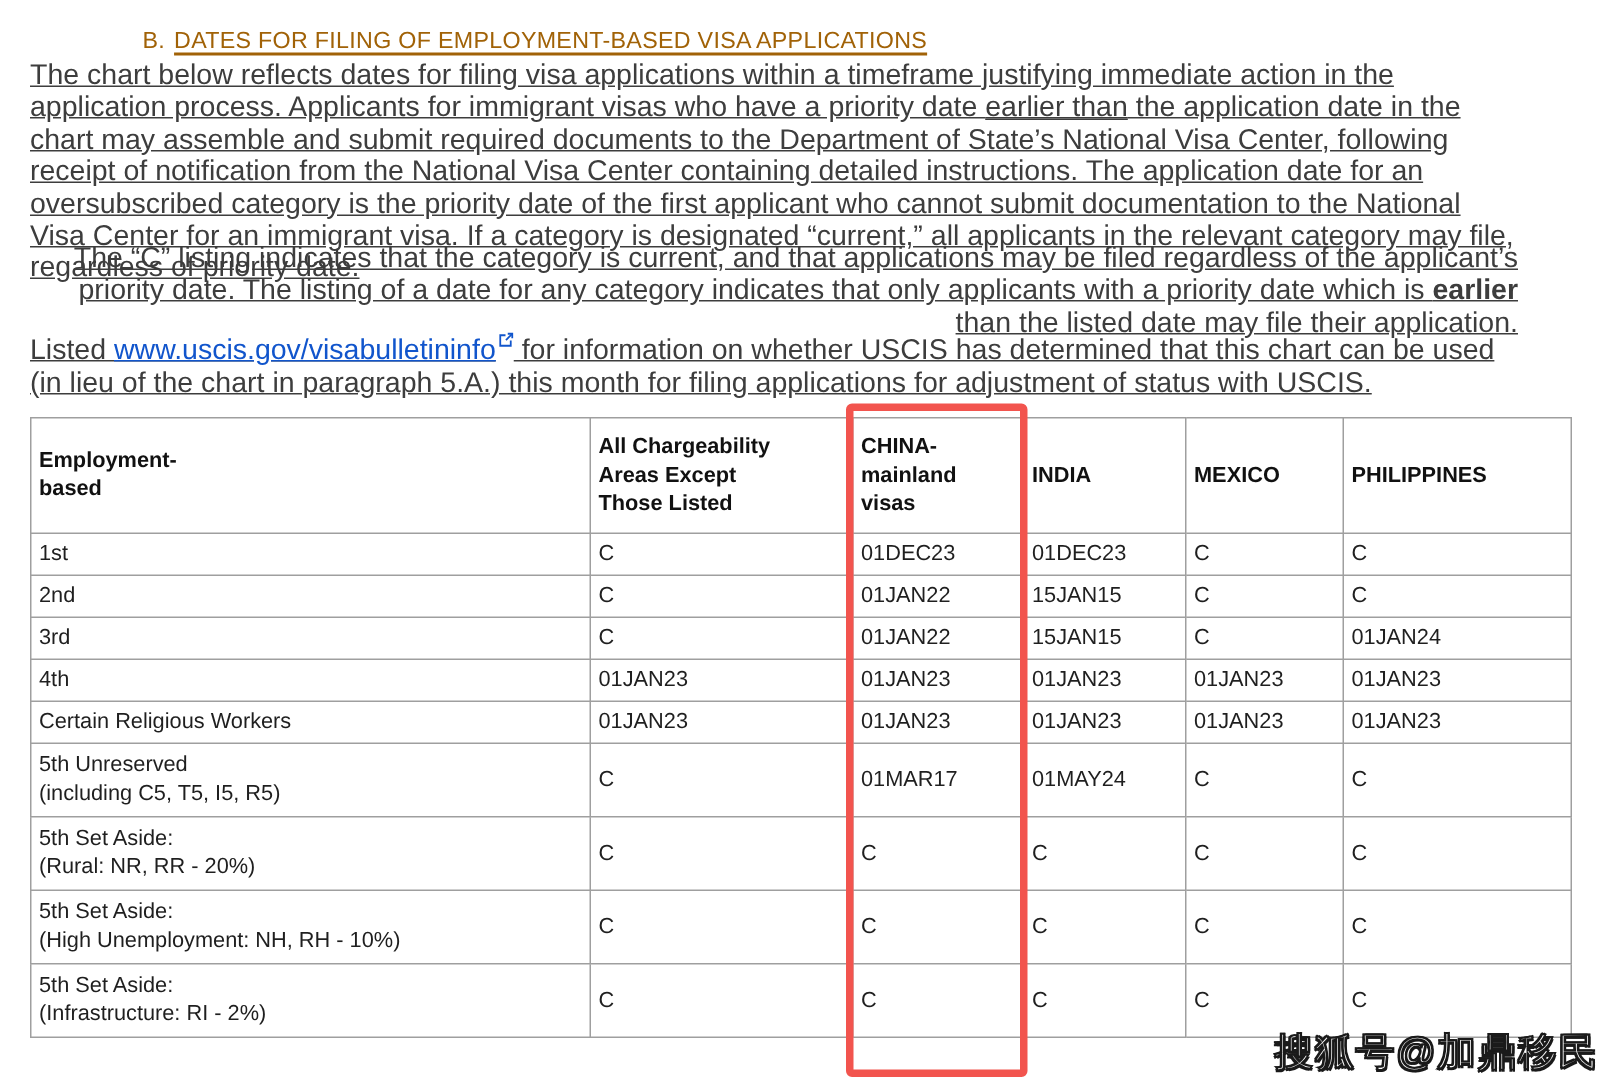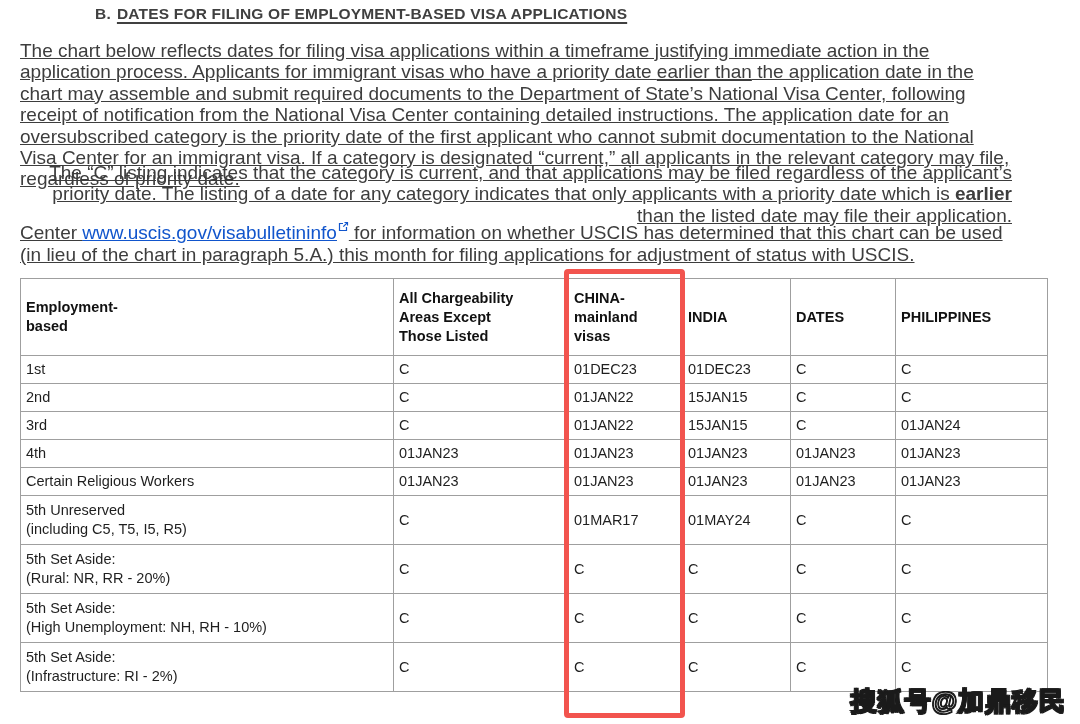--- a/index.html
+++ b/index.html
@@ -5,22 +5,22 @@
   html,body{margin:0;padding:0;background:#ffffff;}
   .page{
     position:relative;
     width:1080px;height:724px;
     overflow:hidden;
     background:#ffffff;
     font-family:"Liberation Sans",sans-serif;
     color:#3d3d3d;
   }
   .heading{
-    position:absolute;top:5px;left:95px;
-    font-size:15.5px;font-weight:bold;color:#404040;
+    position:absolute;top:19px;left:95px;
+    font-size:15.5px;font-weight:normal;color:#a16207;
     letter-spacing:.2px;white-space:nowrap;
   }
   .heading .title-underline{
     text-decoration:underline;
     text-decoration-thickness:2px;
     text-underline-offset:3px;
     margin-left:6px;
   }
   .para{
     position:absolute;left:20px;width:992px;
@@ -68,21 +68,21 @@
     left:564px;top:269px;width:121px;height:449px;
     border:5px solid #f2544e;
     border-radius:4px;
     box-sizing:border-box;
     pointer-events:none;
     background:transparent;
   }
   .watermark{
     position:absolute;
     top:684px;right:14px;
-    font-size:26px;font-weight:bold;
+    font-size:26px;font-weight:normal;
     color:#ffffff;
     -webkit-text-stroke:1.3px #1a1a1a;
     text-shadow:1px 1px 0 #1a1a1a,-1px -1px 0 #1a1a1a,1px -1px 0 #1a1a1a,-1px 1px 0 #1a1a1a;
     letter-spacing:1px;
     white-space:nowrap;
   }
 </style>
 </head>
 <body>
 
@@ -94,21 +94,21 @@
 
   <p class="para p1">
     <span>The chart below reflects dates for filing visa applications within a timeframe justifying immediate action in the application process. Applicants for immigrant visas who have a priority date </span><span class="u-inline">earlier than</span><span> the application date in the chart may assemble and submit required documents to the Department of State’s National Visa Center, following receipt of notification from the National Visa Center containing detailed instructions. The application date for an oversubscribed category is the priority date of the first applicant who cannot submit documentation to the National Visa Center for an immigrant visa. If a category is designated “current,” all applicants in the relevant category may file, regardless of priority date.</span>
   </p>
 
   <p class="para p2">
     <span>The “C” listing indicates that the category is current, and that applications may be filed regardless of the applicant’s priority date. The listing of a date for any category indicates that only applicants with a priority date which is </span><span class="bold-inline">earlier</span><span> than the listed date may file their application.</span>
   </p>
 
   <p class="para p3">
-    <span>Center </span><a class="link">www.uscis.gov/visabulletininfo</a><span class="ext-icon"><svg width="11" height="11" viewBox="0 0 11 11">
+    <span>Listed </span><a class="link">www.uscis.gov/visabulletininfo</a><span class="ext-icon"><svg width="11" height="11" viewBox="0 0 11 11">
           <path d="M8.5 6 V9.5 H1.5 V2.5 H5" fill="none" stroke="#1155cc" stroke-width="1.2"></path>
           <path d="M6.5 1.5 H9.5 V4.5" fill="none" stroke="#1155cc" stroke-width="1.2"></path>
           <path d="M9.3 1.7 L5.3 5.7" fill="none" stroke="#1155cc" stroke-width="1.2"></path>
         </svg></span><span> for information on whether USCIS has determined that this chart can be used (in lieu of the chart in paragraph 5.A.) this month for filing applications for adjustment of status with USCIS.</span>
   </p>
 
   <div class="table-wrap">
     <table class="visa">
       <colgroup>
         <col style="width:373px">
@@ -122,21 +122,21 @@
         <tr>
           <th>Employment-
 based</th>
           <th>All Chargeability
 Areas Except
 Those Listed</th>
           <th>CHINA-
 mainland
 visas</th>
           <th>INDIA</th>
-          <th>DATES</th>
+          <th>MEXICO</th>
           <th>PHILIPPINES</th>
         </tr>
       </thead>
       <tbody>
         <tr class="h-single">
           <td>1st</td>
           <td>C</td>
           <td>01DEC23</td>
           <td>01DEC23</td>
           <td>C</td>

